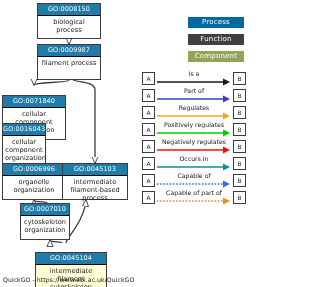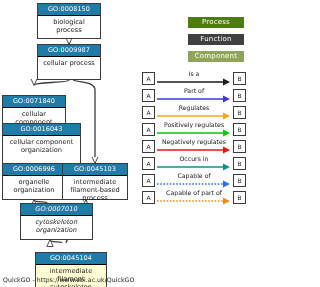--- a/index.html
+++ b/index.html
@@ -64,21 +64,21 @@
     display: block;
     width: 56px;
     height: 11px;
     line-height: 11px;
     text-align: center;
     font-size: 7px;
     color: #ffffff;
     margin-bottom: 6px;
     letter-spacing: .2px;
   }
-  .chip-process   { background: #4d7c0f; }
+  .chip-process   { background: #0369a1; }
   .chip-function  { background: #404040; }
   .chip-component { background: #8fa55a; }
 
   
   #relation-key {
     position: absolute;
     left: 142px; top: 70px;
     width: 104px;
   }
   .rel-row {
@@ -158,44 +158,44 @@
     </g>
   </svg>
 
   <div class="go-node" style="left:37px; top:3px;  width:64px; height:36px;">
     <span class="go-id">GO:0008150</span>
     <span class="go-label">biological process</span>
   </div>
 
   <div class="go-node" style="left:37px; top:44px; width:64px; height:36px;">
     <span class="go-id">GO:0009987</span>
-    <span class="go-label">cellular process</span>
+    <span class="go-label">filament process</span>
   </div>
 
   <div class="go-node" style="left:2px;  top:95px; width:64px; height:45px;">
     <span class="go-id">GO:0071840</span>
     <span class="go-label">cellular component organization</span>
   </div>
 
-  <div class="go-node" style="left:2px;  top:123px; width:79px; height:45px;">
+  <div class="go-node" style="left:2px;  top:123px; width:44px; height:45px;">
     <span class="go-id">GO:0016043</span>
     <span class="go-label">cellular component organization</span>
   </div>
 
   <div class="go-node" style="left:2px;  top:163px; width:64px; height:37px;">
     <span class="go-id">GO:0006996</span>
     <span class="go-label">organelle organization</span>
   </div>
 
   <div class="go-node" style="left:62px; top:163px; width:66px; height:37px;">
     <span class="go-id">GO:0045103</span>
     <span class="go-label">intermediate filament-based process</span>
   </div>
 
-  <div class="go-node" style="left:20px; top:203px; width:73px; height:37px;font-style:italic;">
+  <div class="go-node" style="left:20px; top:203px; width:50px; height:37px;">
     <span class="go-id">GO:0007010</span>
     <span class="go-label">cytoskeleton organization</span>
   </div>
 
   <div class="go-node leaf" style="left:35px; top:252px; width:72px; height:41px;">
     <span class="go-id">GO:0045104</span>
     <span class="go-label">intermediate filament cytoskeleton</span>
   </div>
 </div>
 

